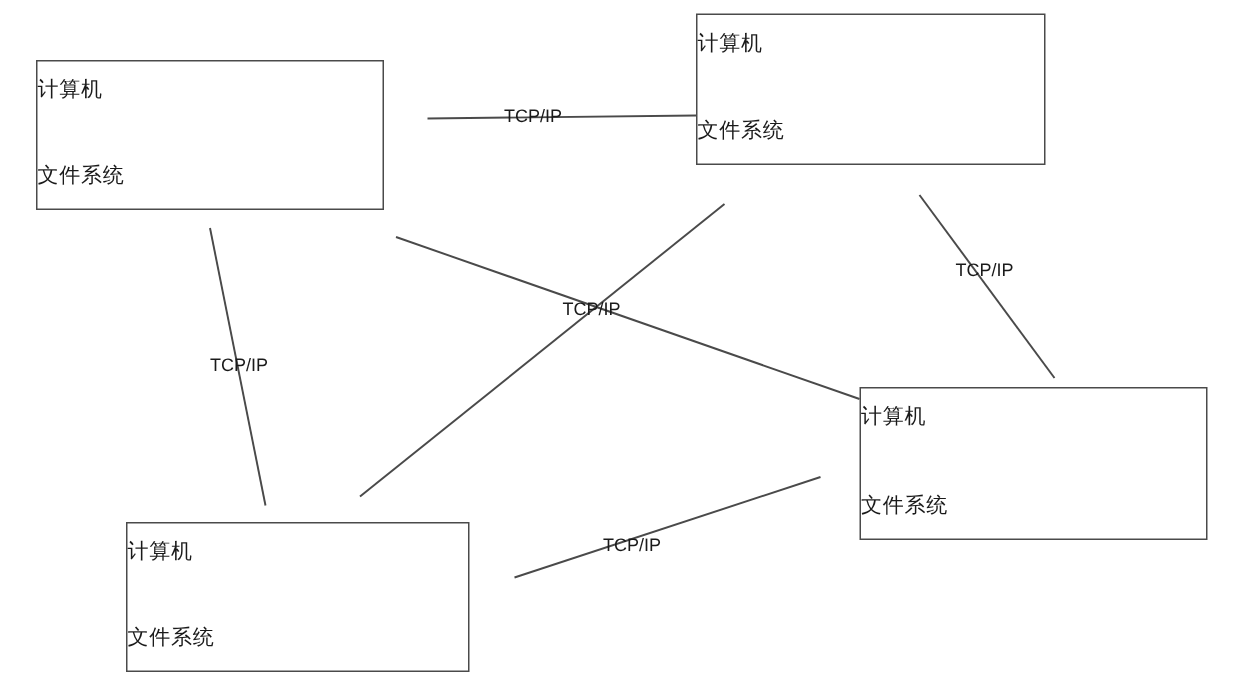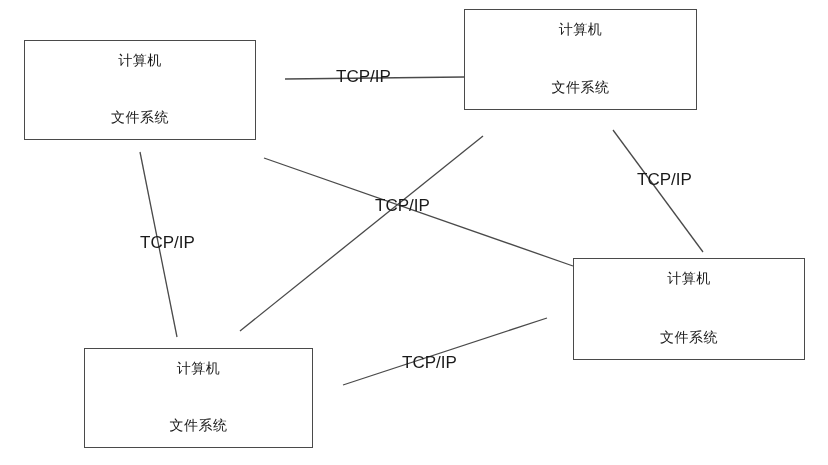--- a/index.html
+++ b/index.html
@@ -23,38 +23,38 @@
     width: 828px;
     height: 465px;
   }
   .node {
     position: absolute;
     box-sizing: border-box;
     border: 1px solid #4a4a4a;
     background: transparent;
     display: flex;
     flex-direction: column;
-    align-items: center;
+    align-items: flex-start;
     justify-content: space-between;
     padding-top: 11px;
     padding-bottom: 14px;
   }
   .node-title,
   .node-sub {
     font-family: "DejaVu Sans", "Liberation Sans", sans-serif;
     font-size: 14px;
     line-height: 16px;
     color: #1a1a1a;
     letter-spacing: 0.5px;
     white-space: nowrap;
   }
   .edge-label {
     position: absolute;
     font-family: "Liberation Sans", sans-serif;
-    font-size: 17px;
+    font-size: 12px;
     line-height: 16px;
     color: #1f1f1f;
     white-space: nowrap;
     background: transparent;
   }
 </style>
 </head>
 <body>
 
 <div id="canvas">

